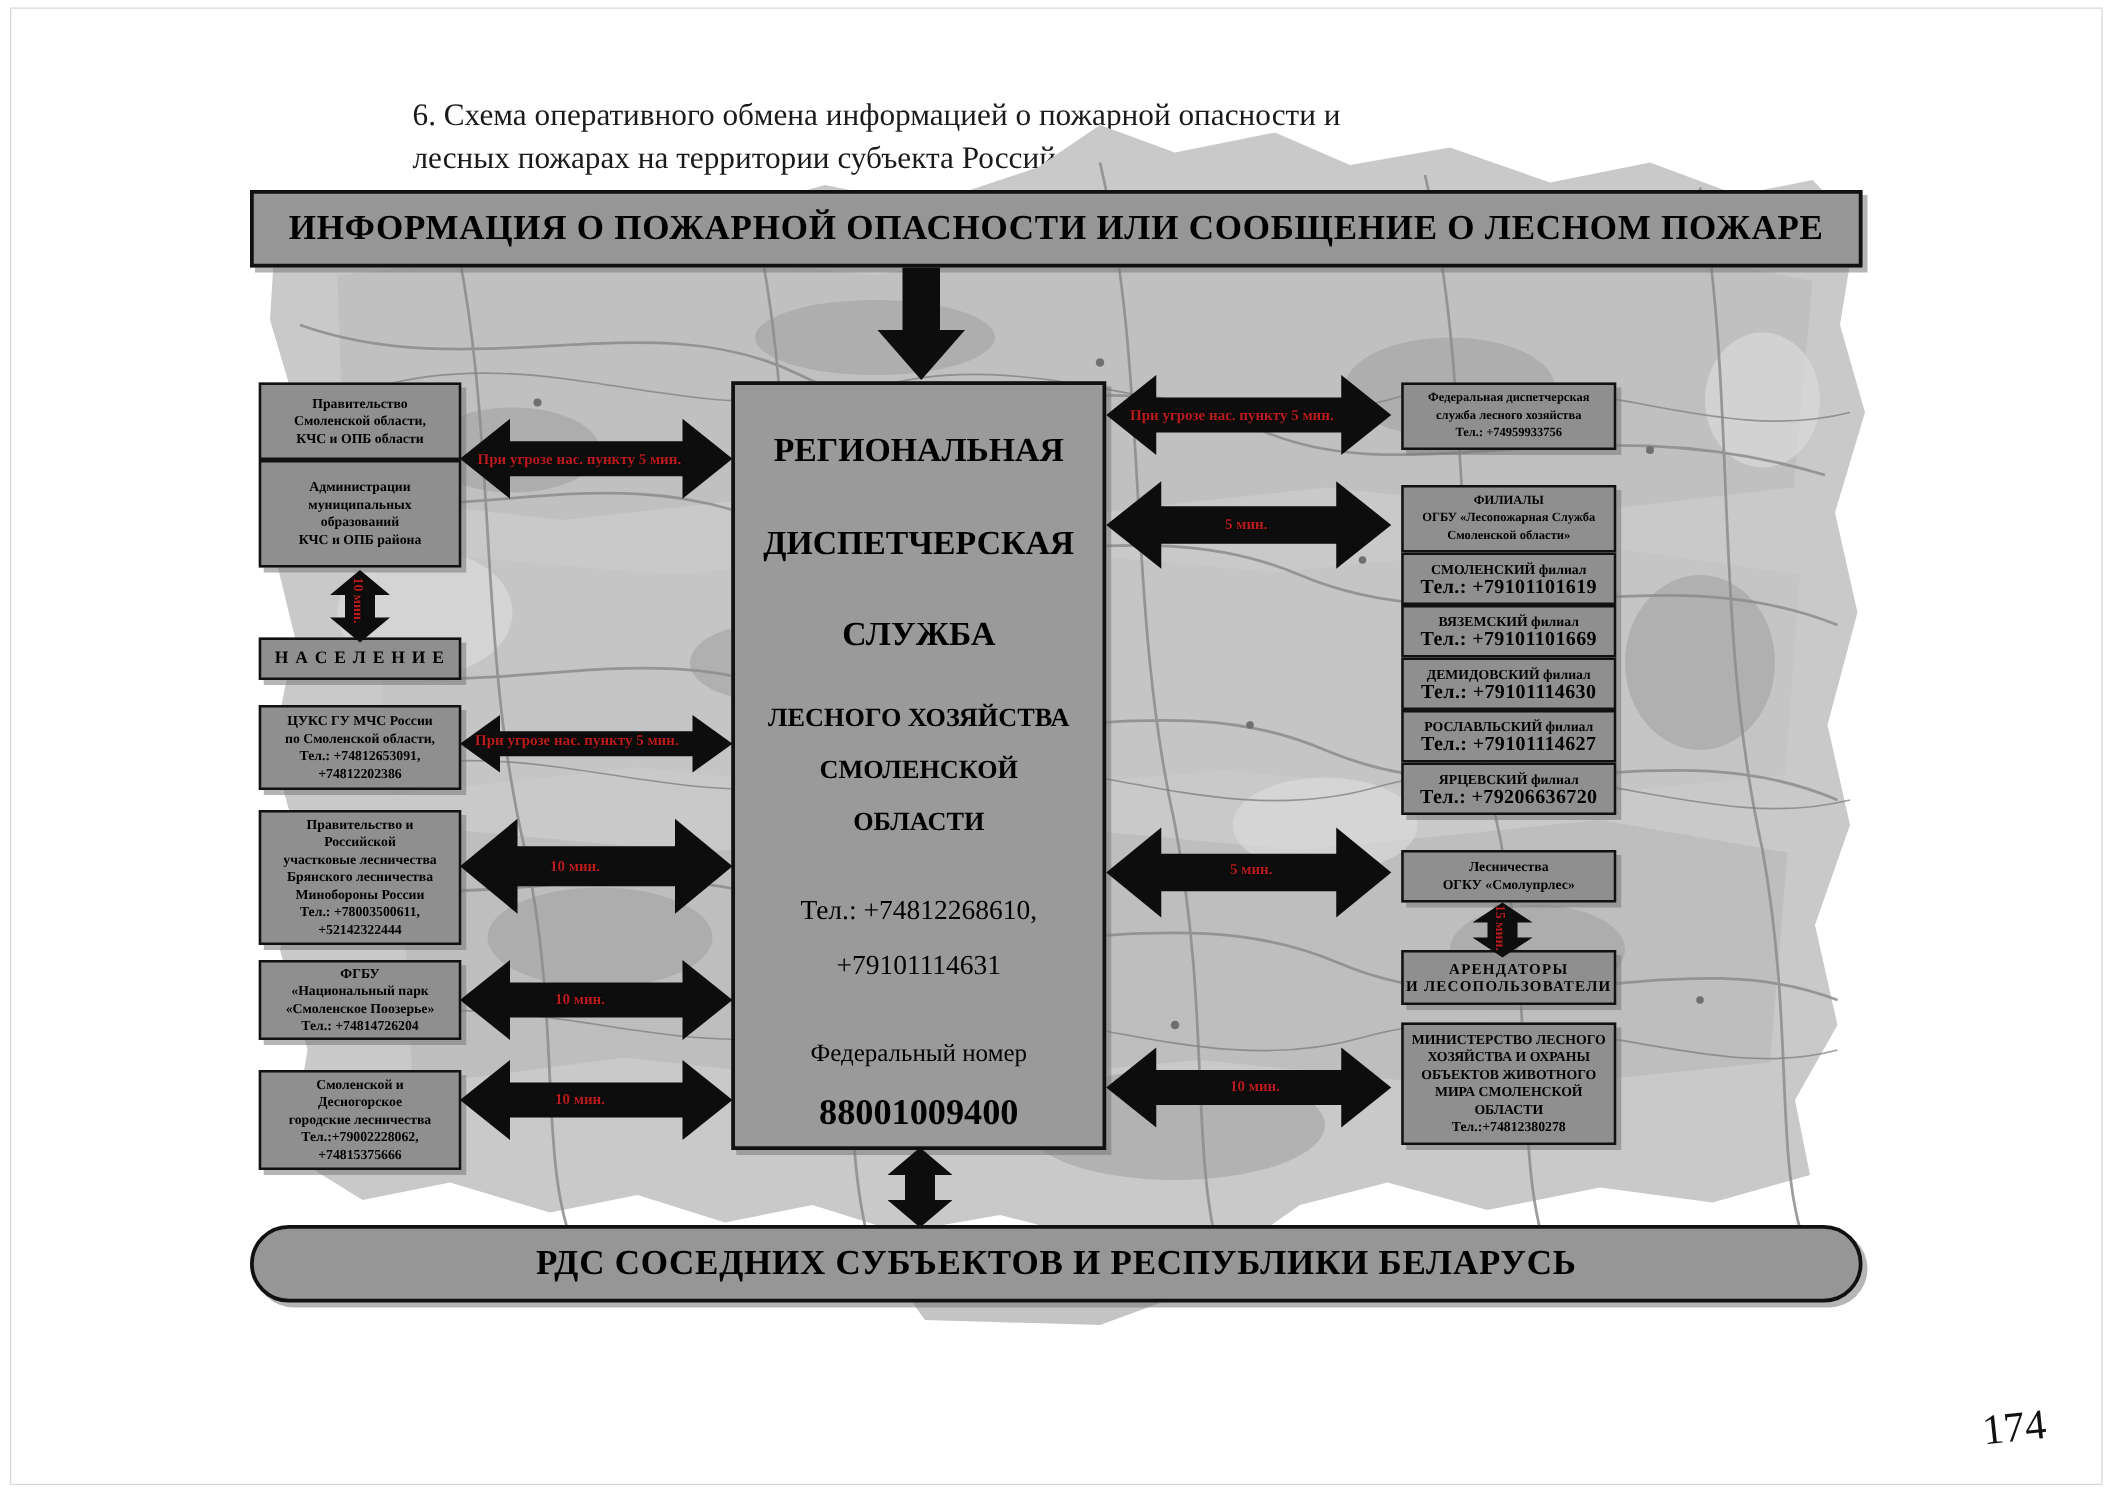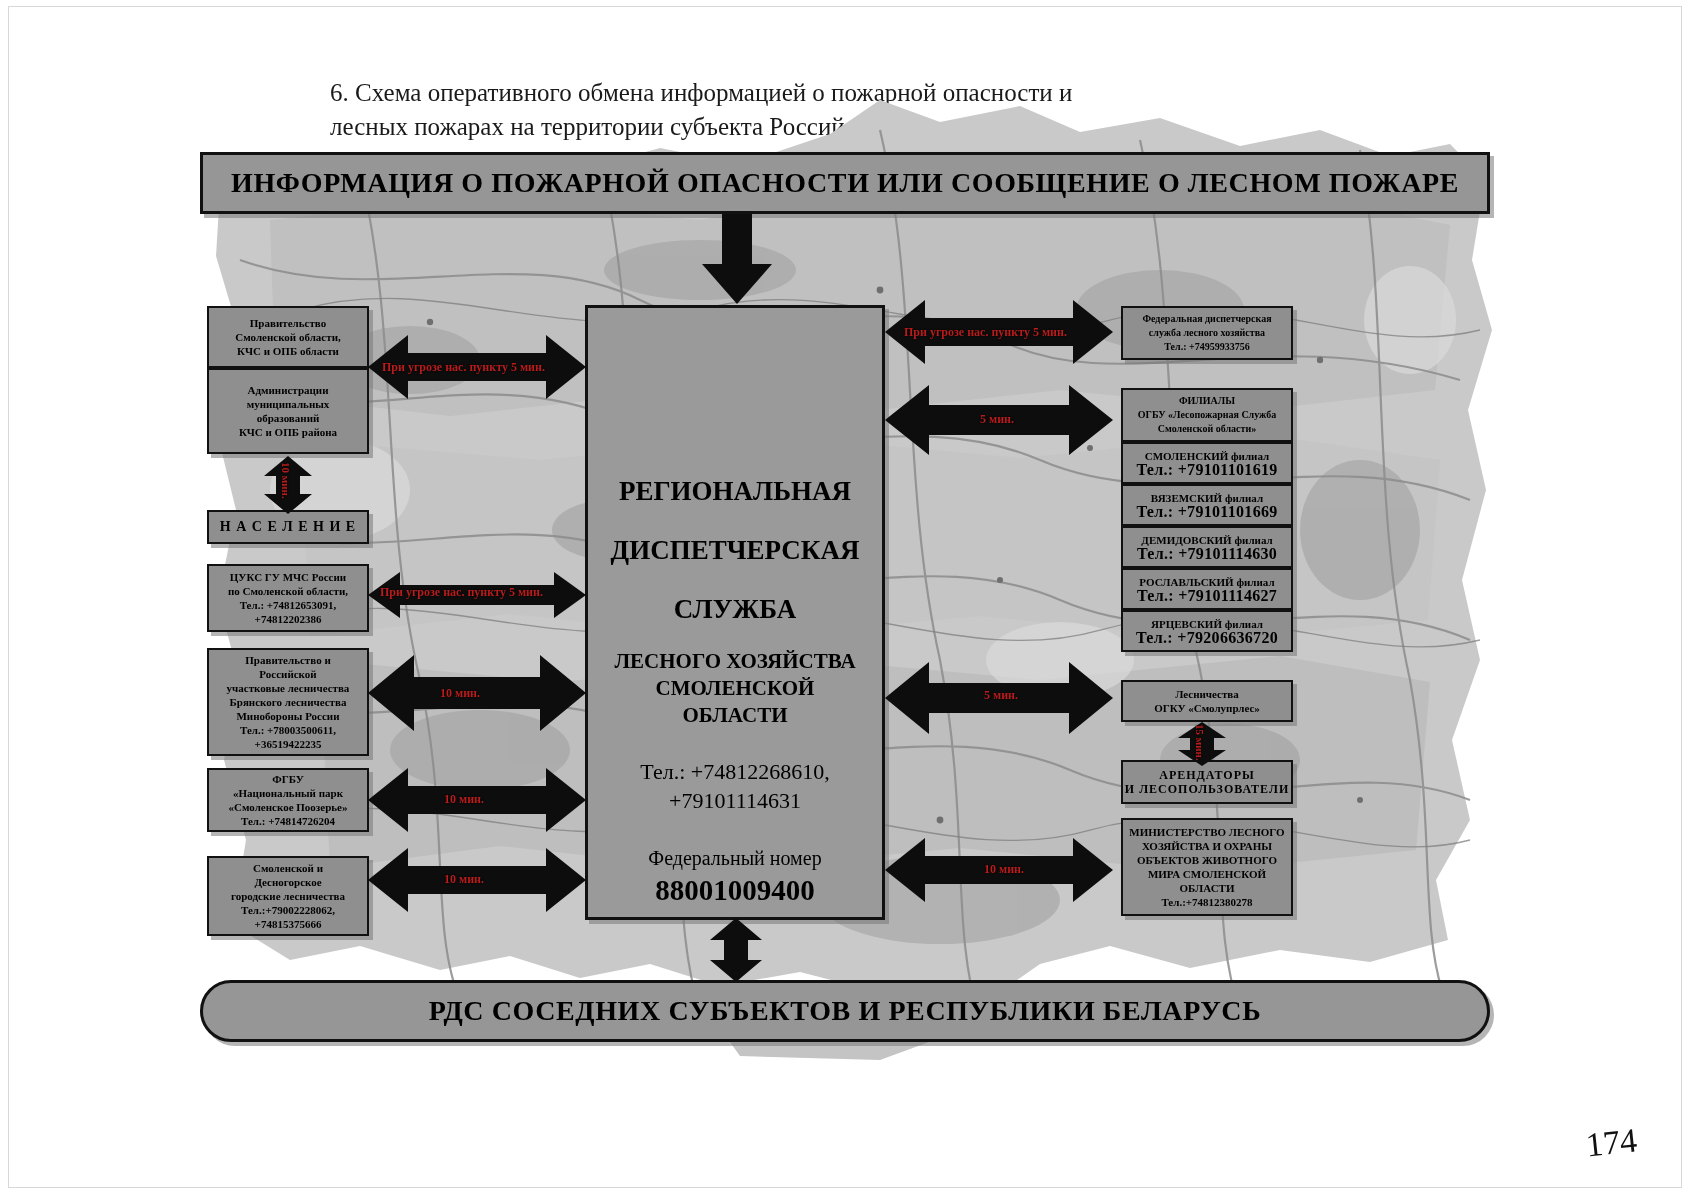--- a/index.html
+++ b/index.html
@@ -32,21 +32,21 @@
 
   
   .banner{left:200px;width:1290px;height:62px;border:3px solid #111;
           background:#969696;font-weight:bold;letter-spacing:.6px;
           font-size:28px;}
   #banner-top{top:152px;}
   #banner-bottom{top:980px;border-radius:31px;}
 
   
   #central{left:585px;top:305px;width:300px;height:615px;border:3px solid #111;
-           background:#9a9a9a;padding:10px 6px;justify-content:flex-end;}
+           background:#9a9a9a;padding:10px 6px;justify-content:space-between;}
   #central .big{font-weight:bold;font-size:27px;line-height:33px;margin-top:26px;}
   #central .mid{font-weight:bold;font-size:21px;line-height:27px;margin-top:22px;}
   #central .tel{font-size:22px;line-height:29px;margin-top:28px;}
   #central .fed{font-size:20px;line-height:26px;margin-top:30px;}
   #central .num{font-weight:bold;font-size:29px;line-height:34px;margin-top:2px;}
 
   
   .lbox{left:207px;width:162px;font-size:11px;line-height:14px;font-weight:bold;
         padding:3px 2px;}
   
@@ -210,21 +210,21 @@
     <span class="ln">+74812202386</span>
   </div>
 
   <div class="box lbox" style="top:648px;height:108px;">
     <span class="ln">Правительство и</span>
     <span class="ln">Российской</span>
     <span class="ln">участковые лесничества</span>
     <span class="ln">Брянского лесничества</span>
     <span class="ln">Минобороны России</span>
     <span class="ln">Тел.: +78003500611,</span>
-    <span class="ln">+36519422235</span>
+    <span class="ln">+52142322444</span>
   </div>
 
   <div class="box lbox" style="top:768px;height:64px;">
     <span class="ln">ФГБУ</span>
     <span class="ln">«Национальный парк</span>
     <span class="ln">«Смоленское Поозерье»</span>
     <span class="ln">Тел.: +74814726204</span>
   </div>
 
   <div class="box lbox" style="top:856px;height:80px;">

